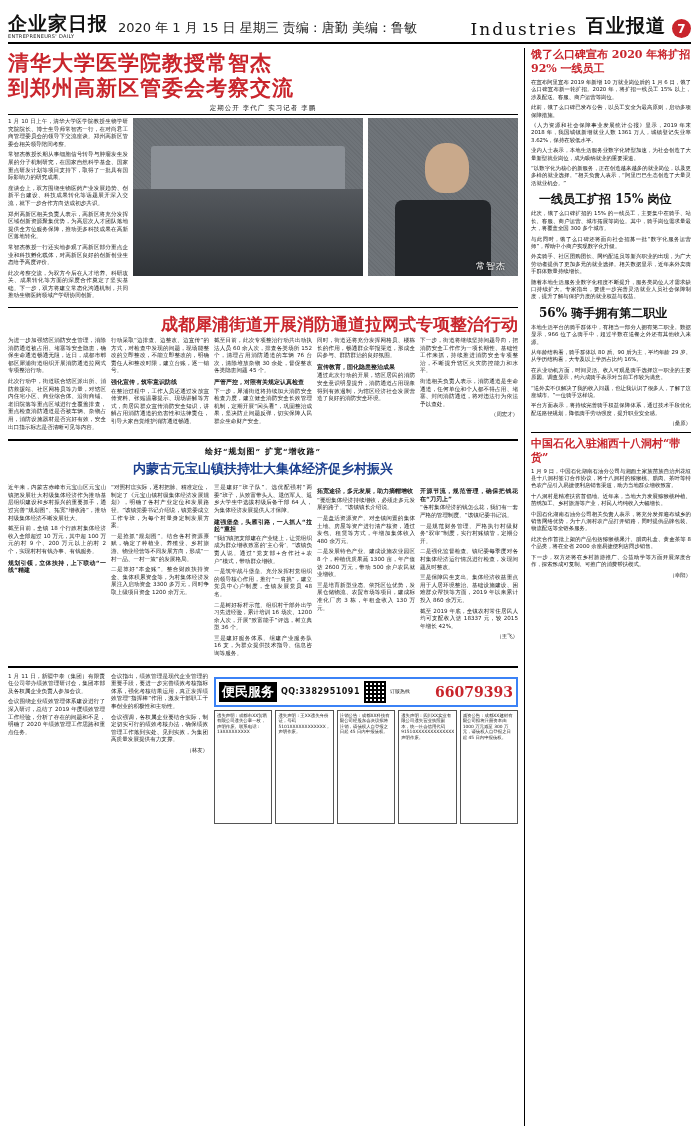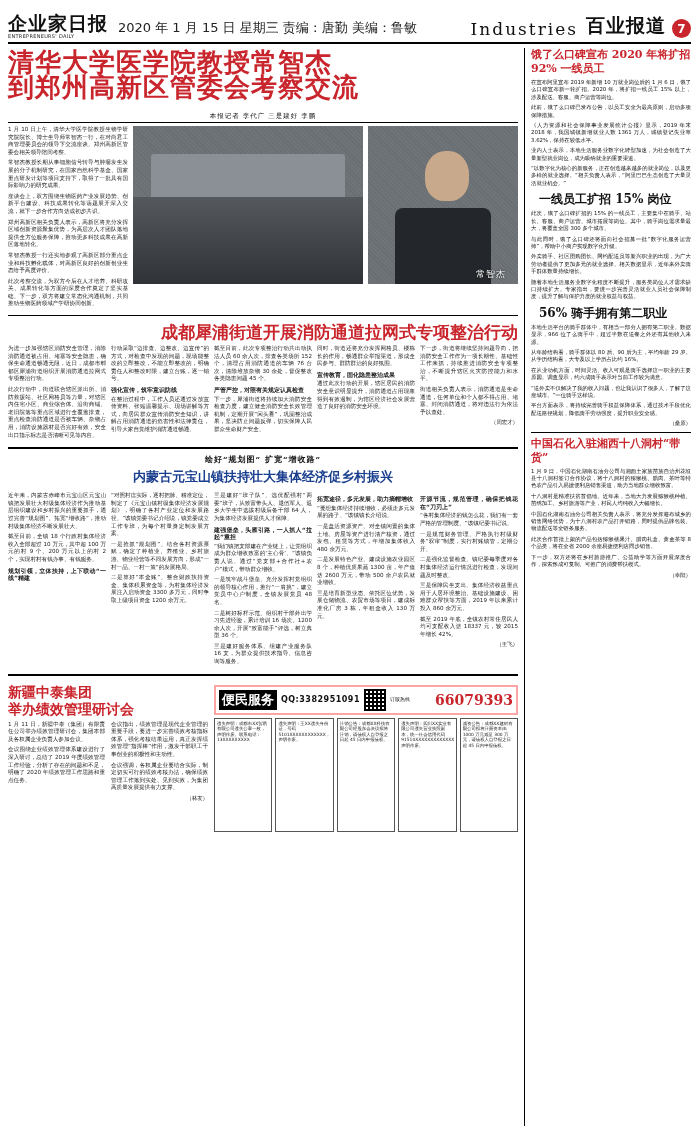--- a/index.html
+++ b/index.html
@@ -22,21 +22,21 @@
   .mast-en{font-family:"DejaVu Serif","Liberation Serif",serif;font-size:17px;letter-spacing:2px;padding-bottom:1px;}
   .mast-cn{font-family:"DejaVu Serif","Liberation Serif",serif;font-weight:bold;font-size:19px;letter-spacing:1px;padding:0 6px 1px 8px;}
   .pagenum{width:19px;height:19px;border-radius:50%;background:#c9252c;color:#fff;font-size:12px;font-weight:bold;display:flex;align-items:center;justify-content:center;margin-bottom:2px;}
 
   
   .body-wrap{display:flex;margin-top:4px;height:1078px;}
   .left-col{width:519px;padding-right:6px;box-sizing:border-box;border-right:1px solid #000;}
   .right-col{width:172px;padding-left:6px;box-sizing:border-box;}
 
   .hl-red{color:#c9252c;font-family:"DejaVu Serif","Liberation Serif",serif;font-weight:bold;}
-  .hl1{font-size:26px;line-height:25px;letter-spacing:1px;margin:2px 0 12px 0;}
+  .hl1{font-size:21px;line-height:25px;letter-spacing:1px;margin:2px 0 4px 0;}
   .byline{font-size:6.5px;text-align:center;border-bottom:1px solid #000;padding-bottom:1px;margin:4px 0 3px 0;letter-spacing:1px;}
 
   .sec1{display:flex;gap:5px;margin-top:2px;}
   .sec1 .txt{width:120px;}
   .photo{background:#6f7479;position:relative;overflow:hidden;}
   .photo.p1{width:230px;height:158px;}
   .photo.p2{width:150px;height:158px;}
   .photo .cap{position:absolute;right:12px;bottom:3px;color:#fff;font-size:9px;font-family:"DejaVu Serif","Liberation Serif",serif;letter-spacing:1px;text-shadow:0 0 2px #000;}
   .photo .scene{position:absolute;left:0;right:0;bottom:0;height:55%;background:linear-gradient(180deg,#55595e 0%,#2f3337 100%);}
   .photo .scene2{position:absolute;left:8%;top:18%;width:84%;height:46%;background:#8b9096;border-radius:3px;}
@@ -61,21 +61,21 @@
 
   .hl4{font-size:14px;line-height:17px;color:#c9252c;font-family:"DejaVu Serif","Liberation Serif",serif;font-weight:bold;margin:3px 0;}
 
   
   .r-head{font-size:11px;line-height:14px;font-family:"DejaVu Serif","Liberation Serif",serif;font-weight:bold;margin:0 0 3px;}
   .r-sub{font-size:12px;font-weight:bold;margin:4px 8px 2px;font-family:"DejaVu Serif","Liberation Serif",serif;}
   .r-tx{font-size:5.4px;line-height:7.4px;text-align:justify;}
   .sign{text-align:right;font-size:5.4px;margin-top:2px;}
 
   
-  .svc{border:2px solid #fca5a5;margin-top:4px;padding:2px 3px;display:flex;align-items:center;gap:4px;}
+  .svc{border:2px solid #3b82f6;margin-top:4px;padding:2px 3px;display:flex;align-items:center;gap:4px;}
   .svc-title{font-family:"DejaVu Serif","Liberation Serif",serif;font-weight:bold;font-size:13px;background:#000;color:#fff;padding:1px 3px;white-space:nowrap;}
   .svc-qq{font-size:8px;font-weight:bold;letter-spacing:.5px;}
   .svc-phone{font-family:"DejaVu Serif","Liberation Serif",serif;font-weight:bold;font-size:14px;color:#c9252c;margin-left:auto;white-space:nowrap;}
   .qr{width:22px;height:22px;background:
      repeating-linear-gradient(0deg,#000 0 2px,#fff 2px 4px),
      repeating-linear-gradient(90deg,#000 0 2px,transparent 2px 4px);
      background-blend-mode:multiply;}
   .ads{display:flex;gap:3px;margin-top:3px;}
   .ad{flex:1;border:1px solid #555;font-size:4.4px;line-height:5.6px;padding:2px;height:108px;overflow:hidden;color:#222;}
   .noise{background-image:repeating-linear-gradient(45deg,rgba(0,0,0,.06) 0 1px,transparent 1px 3px);}
@@ -97,21 +97,21 @@
     <div class="mast-cn">百业报道</div>
     <div class="pagenum">7</div>
   </div>
 
   <div class="body-wrap">
 
     <div class="left-col">
 
       <div class="hl-red hl1" style="white-space:pre-line;">清华大学医学院教授常智杰
 到郑州高新区管委会考察交流</div>
-      <div class="byline">本报记者  李代广   三是建好  李鹏</div>
+      <div class="byline">定期公开  李代广   实习记者  李鹏</div>
 
       <div class="sec1">
         <div class="txt">
           <p class="tx">1 月 10 日上午，清华大学医学院教授生物学研究院院长、博士生导师常智杰一行，在对尚君工商管理委员会的领导下交流座谈。郑州高新区管委会相关领导陪同考察。</p>
           <p class="tx">常智杰教授长期从事细胞信号转导与肿瘤发生发展的分子机制研究，在国家自然科学基金、国家重点研发计划等项目支持下，取得了一批具有国际影响力的研究成果。</p>
           <p class="tx">座谈会上，双方围绕生物医药产业发展趋势、创新平台建设、科技成果转化等话题展开深入交流，就下一步合作方向达成初步共识。</p>
           <p class="tx">郑州高新区相关负责人表示，高新区将充分发挥区域创新资源聚集优势，为高层次人才团队落地提供全方位服务保障，推动更多科技成果在高新区落地转化。</p>
           <p class="tx">常智杰教授一行还实地参观了高新区部分重点企业和科技孵化载体，对高新区良好的创新创业生态给予高度评价。</p>
           <p class="tx">此次考察交流，为双方今后在人才培养、科研攻关、成果转化等方面的深度合作奠定了坚实基础。下一步，双方将建立常态化沟通机制，共同推动生物医药领域产学研协同创新。</p>
         </div>
@@ -196,22 +196,20 @@
           <p class="tx">三是保障民生支出。集体经济收益重点用于人居环境整治、基础设施建设、困难群众帮扶等方面，2019 年以来累计投入 860 余万元。</p>
           <p class="tx">截至 2019 年底，全镇农村常住居民人均可支配收入达 18337 元，较 2015 年增长 42%。</p>
           <p class="tx sign">（王飞）</p>
         </div>
       </div>
 
       <div class="rule2"></div>
 
       <div style="display:flex;gap:6px;">
         <div style="width:200px;">
-          <div class="hl-red hl4" style="white-space:pre-line;">新疆中泰集团
-举办绩效管理研讨会</div>
           <div class="cols3">
             <div>
               <p class="tx">1 月 11 日，新疆中泰（集团）有限责任公司举办绩效管理研讨会，集团本部及各权属企业负责人参加会议。</p>
               <p class="tx">会议围绕企业绩效管理体系建设进行了深入研讨，总结了 2019 年度绩效管理工作经验，分析了存在的问题和不足，明确了 2020 年绩效管理工作思路和重点任务。</p>
             </div>
             <div>
               <p class="tx">会议指出，绩效管理是现代企业管理的重要手段，要进一步完善绩效考核指标体系，强化考核结果运用，真正发挥绩效管理“指挥棒”作用，激发干部职工干事创业的积极性和主动性。</p>
               <p class="tx">会议强调，各权属企业要结合实际，制定切实可行的绩效考核办法，确保绩效管理工作落到实处、见到实效，为集团高质量发展提供有力支撑。</p>
               <p class="tx sign">（林友）</p>
             </div>

